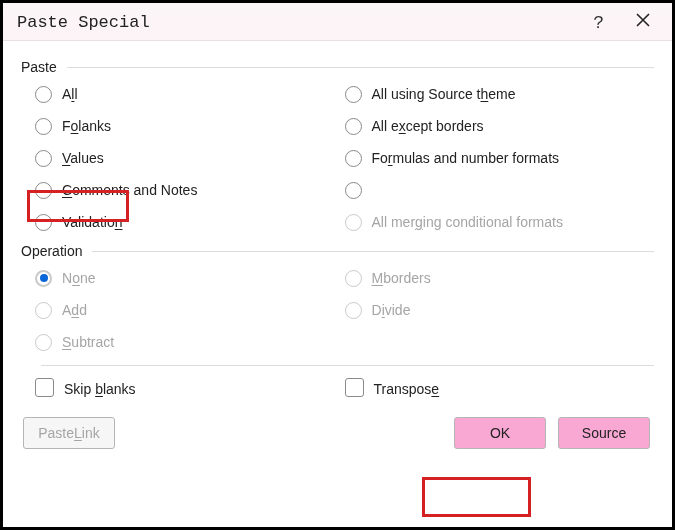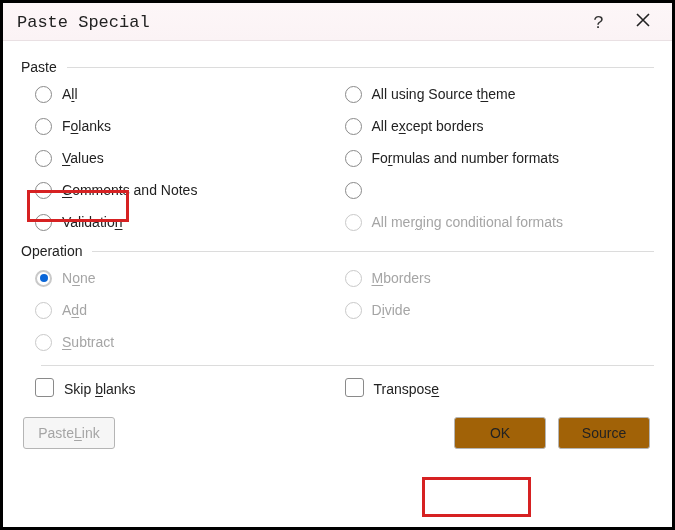--- a/index.html
+++ b/index.html
@@ -123,21 +123,21 @@
     justify-content: flex-end;
     align-items: center;
     gap: 12px;
     margin-top: 20px;
     padding-right: 4px;
   }
   .btn {
     min-width: 92px;
     height: 32px;
     border: 1px solid #b5b5b5;
-    background: #a16207;
+    background: #f9a8d4;
     border-radius: 3px;
     display: inline-flex;
     align-items: center;
     justify-content: center;
     cursor: pointer;
     font-size: 14px;
   }
   .btn.disabled {
     color: #a5a5a5;
     background: #f6f6f6;

